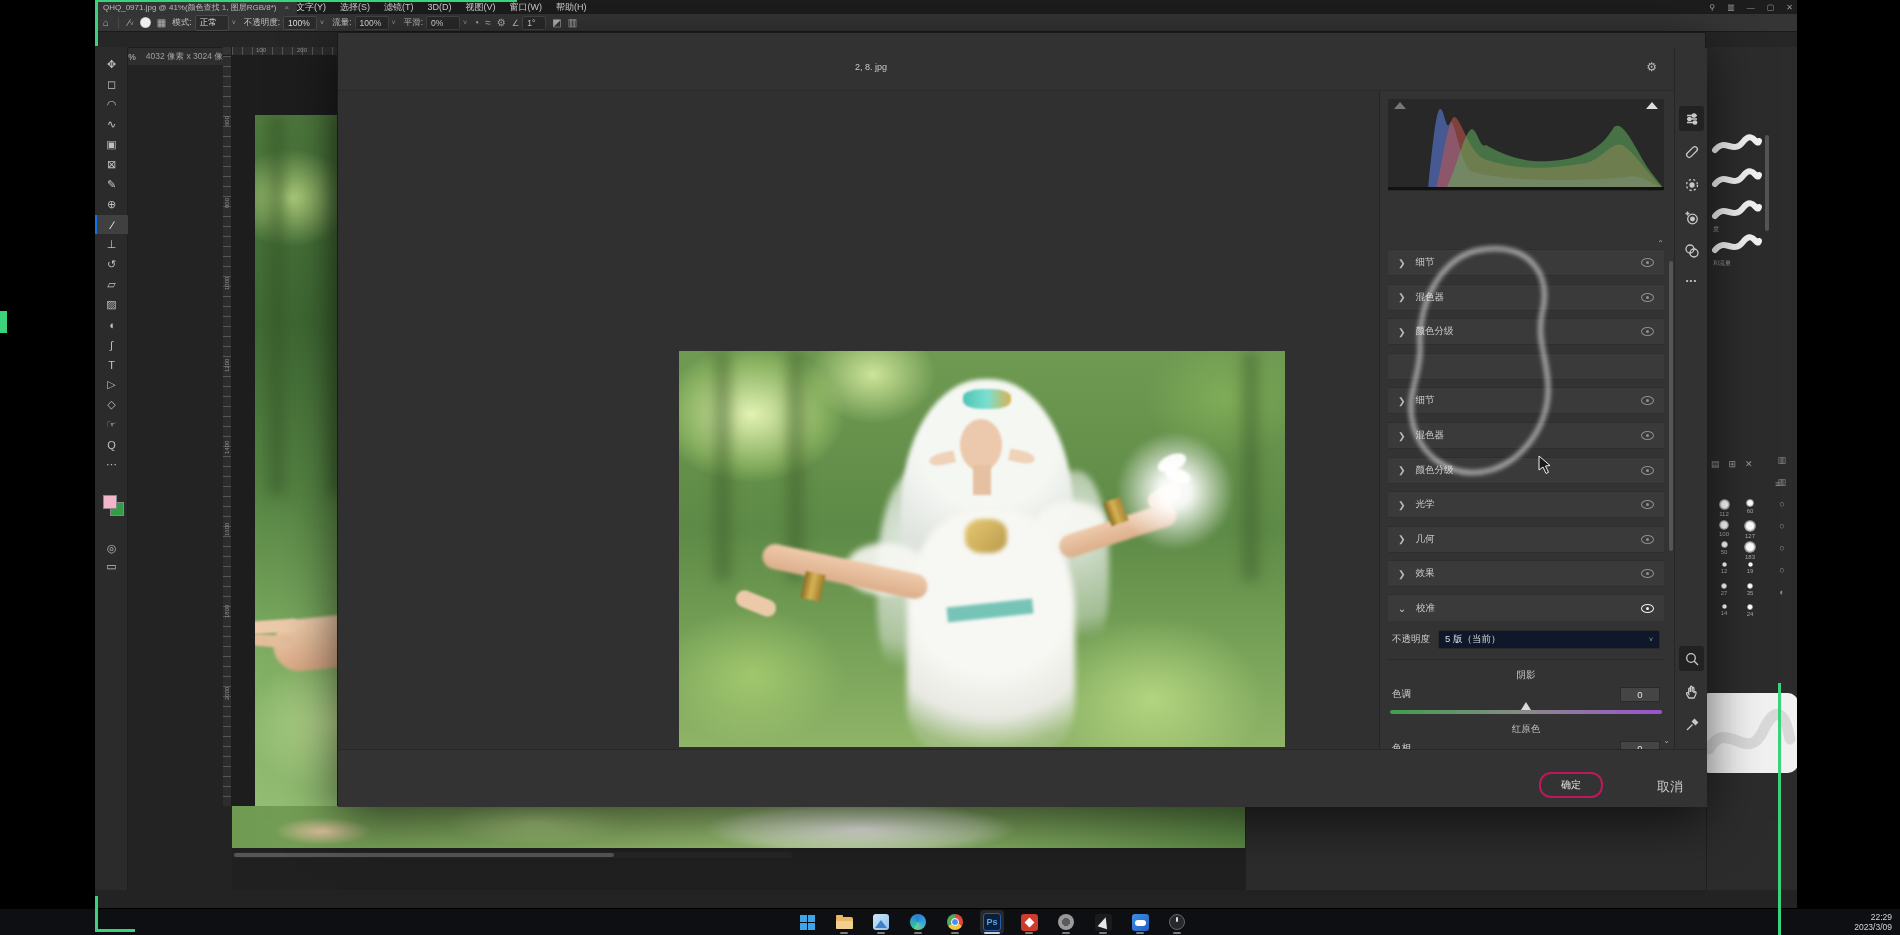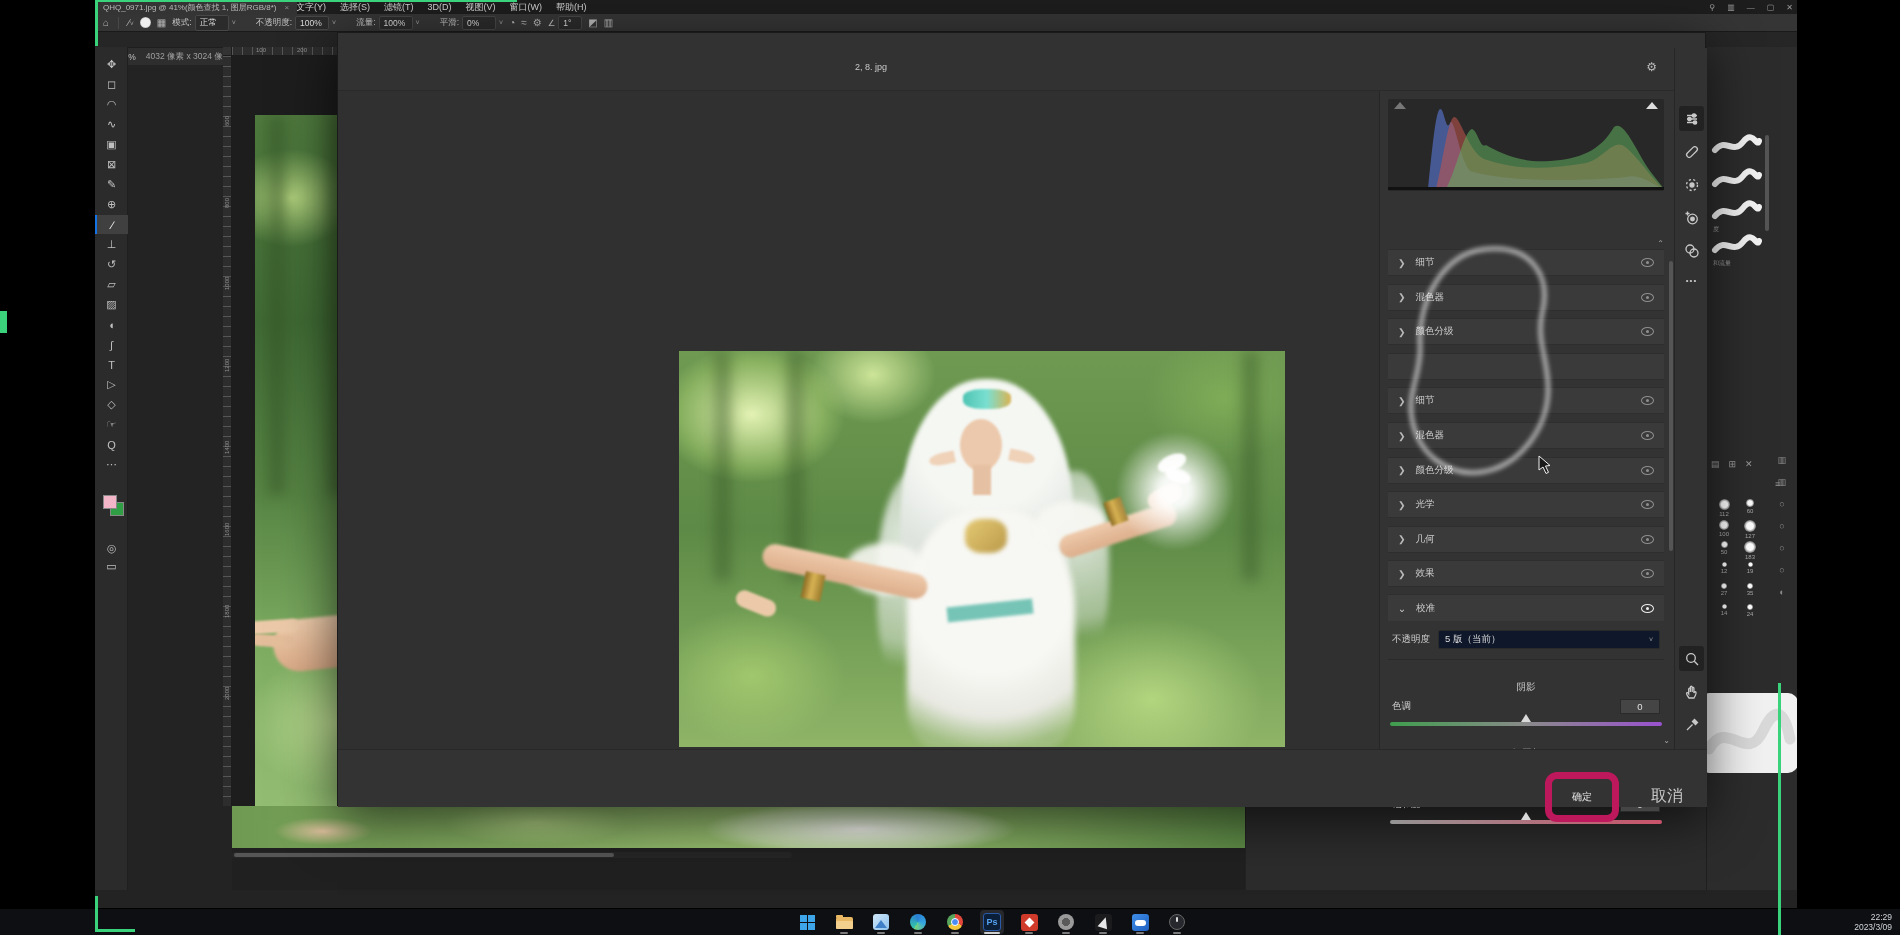--- a/index.html
+++ b/index.html
@@ -148,37 +148,37 @@
   .acr-row .chev{color:#b9b9b9;font-size:9px}
   .eye{width:13px;height:9px;border:1px solid #8f8f8f;border-radius:50%;position:relative;margin-left:auto}
   .eye::after{content:"";position:absolute;left:4px;top:2px;width:3px;height:3px;background:#8f8f8f;border-radius:50%}
   .eye.bright{border-color:#eee}.eye.bright::after{background:#eee}
   .calib{position:absolute;left:8px;top:503px;width:276px;font-size:9.5px;color:#cfcfcf}
   .calib-head{height:27px;background:#3a3a3a;display:flex;align-items:center;gap:10px;padding:0 10px;border-top:1px solid #2e2e2e}
   .proc-row{display:flex;align-items:center;gap:8px;margin:9px 4px 0}
   .proc-box{flex:1;background:#0f172a;border:1px solid #2a2a2a;border-radius:2px;padding:2px 6px;display:flex;align-items:center;color:#ddd}
   .proc-box .caret{margin-left:auto}
   .calib-divider{height:1px;background:#2a2a2a;margin:10px 0 0}
-  .grp-title{text-align:center;color:#c3c3c3;margin-top:21px}
+  .grp-title{text-align:center;color:#c3c3c3;margin-top:9px}
   .sl-row{display:flex;align-items:center;margin:5px 4px 0}
   .sl-val{margin-left:auto;background:#454545;border:1px solid #2a2a2a;min-width:40px;text-align:center;padding:1px 2px;color:#e2e2e2}
   .sl-track{position:relative;height:4px;border-radius:2px;margin:8px 2px 2px}
   .sl-thumb{position:absolute;left:calc(50% - 5px);top:-8px;width:0;height:0;border-left:5px solid transparent;border-right:5px solid transparent;border-bottom:8px solid #dadada}
   .acr-scrolldn{position:absolute;right:4px;bottom:4px;font-size:8px;color:#aaa}
   .acr-vscroll{position:absolute;right:1px;top:170px;width:4px;height:290px;background:#555;border-radius:2px}
 
   .acr-toolbar{position:absolute;left:1336px;top:15px;width:33px;height:759px;background:#323232;border-left:1px solid #262626}
   .acr-tool{position:absolute;left:4px;width:25px;height:25px;display:flex;align-items:center;justify-content:center;border-radius:3px}
   .acr-tool.sel{background:#222}
   .acr-tool svg{stroke:#c8c8c8;fill:none;stroke-width:1.3}
   .acr-more{position:absolute;left:0;width:33px;text-align:center;color:#c8c8c8;font-size:8px;letter-spacing:1px}
 
   .acr-footer{position:absolute;left:0;top:716px;width:1369px;height:58px;background:#333;border-top:1px solid #282828}
-  .btn-ok{position:absolute;right:88px;top:22px;border:7px solid #be185d;border-radius:12px;padding:11px 20px;font-size:10px;color:#e3e3e3}
-  .btn-cancel{position:absolute;right:24px;top:36px;font-size:16px;color:#c9c9c9}
+  .btn-ok{position:absolute;right:104px;top:22px;border:2px solid #be185d;border-radius:12px;padding:4px 20px;font-size:10px;color:#e3e3e3}
+  .btn-cancel{position:absolute;right:24px;top:28px;font-size:13px;color:#c9c9c9}
 
   .brush-ring{left:1398px;top:242px;pointer-events:none}
   .cursor{left:1538px;top:455px}
 
   
   .taskbar{left:0;top:908px;width:1900px;height:27px;background:#0e0f12;border-top:1px solid #000}
   .tk-apps{position:absolute;left:795px;top:1px;display:flex;gap:13px}
   .tk-app{width:24px;height:24px;position:relative;display:flex;align-items:center;justify-content:center}
   .tk-line{position:absolute;bottom:0;left:8px;width:8px;height:2px;background:#7a7a7a;border-radius:1px}
   .tk-line.active{left:4px;width:16px;background:#cfcfcf}
@@ -225,21 +225,21 @@
           <span>✕</span>
         </span>
     </div>
 
     <div class="optionsbar">
       <span class="opt-ico">⌂</span>
       <span class="opt-sep"></span>
       <span class="opt-ico">∕<span class="caret">˅</span></span>
       <span class="brush-dot"></span>
       <span class="opt-ico">▦</span>
-      <span id="opt-fields" style="display: flex; gap: 20px; align-items: center;">
+      <span id="opt-fields" style="display: flex; gap: 8px; align-items: center;">
           <span class="opt-field">
             <span>模式:</span>
             <span class="opt-box">正常</span>
             <span class="caret">˅</span>
           </span>
           <span class="opt-field">
             <span>不透明度:</span>
             <span class="opt-box">100%</span>
             <span class="caret">˅</span>
           </span>

